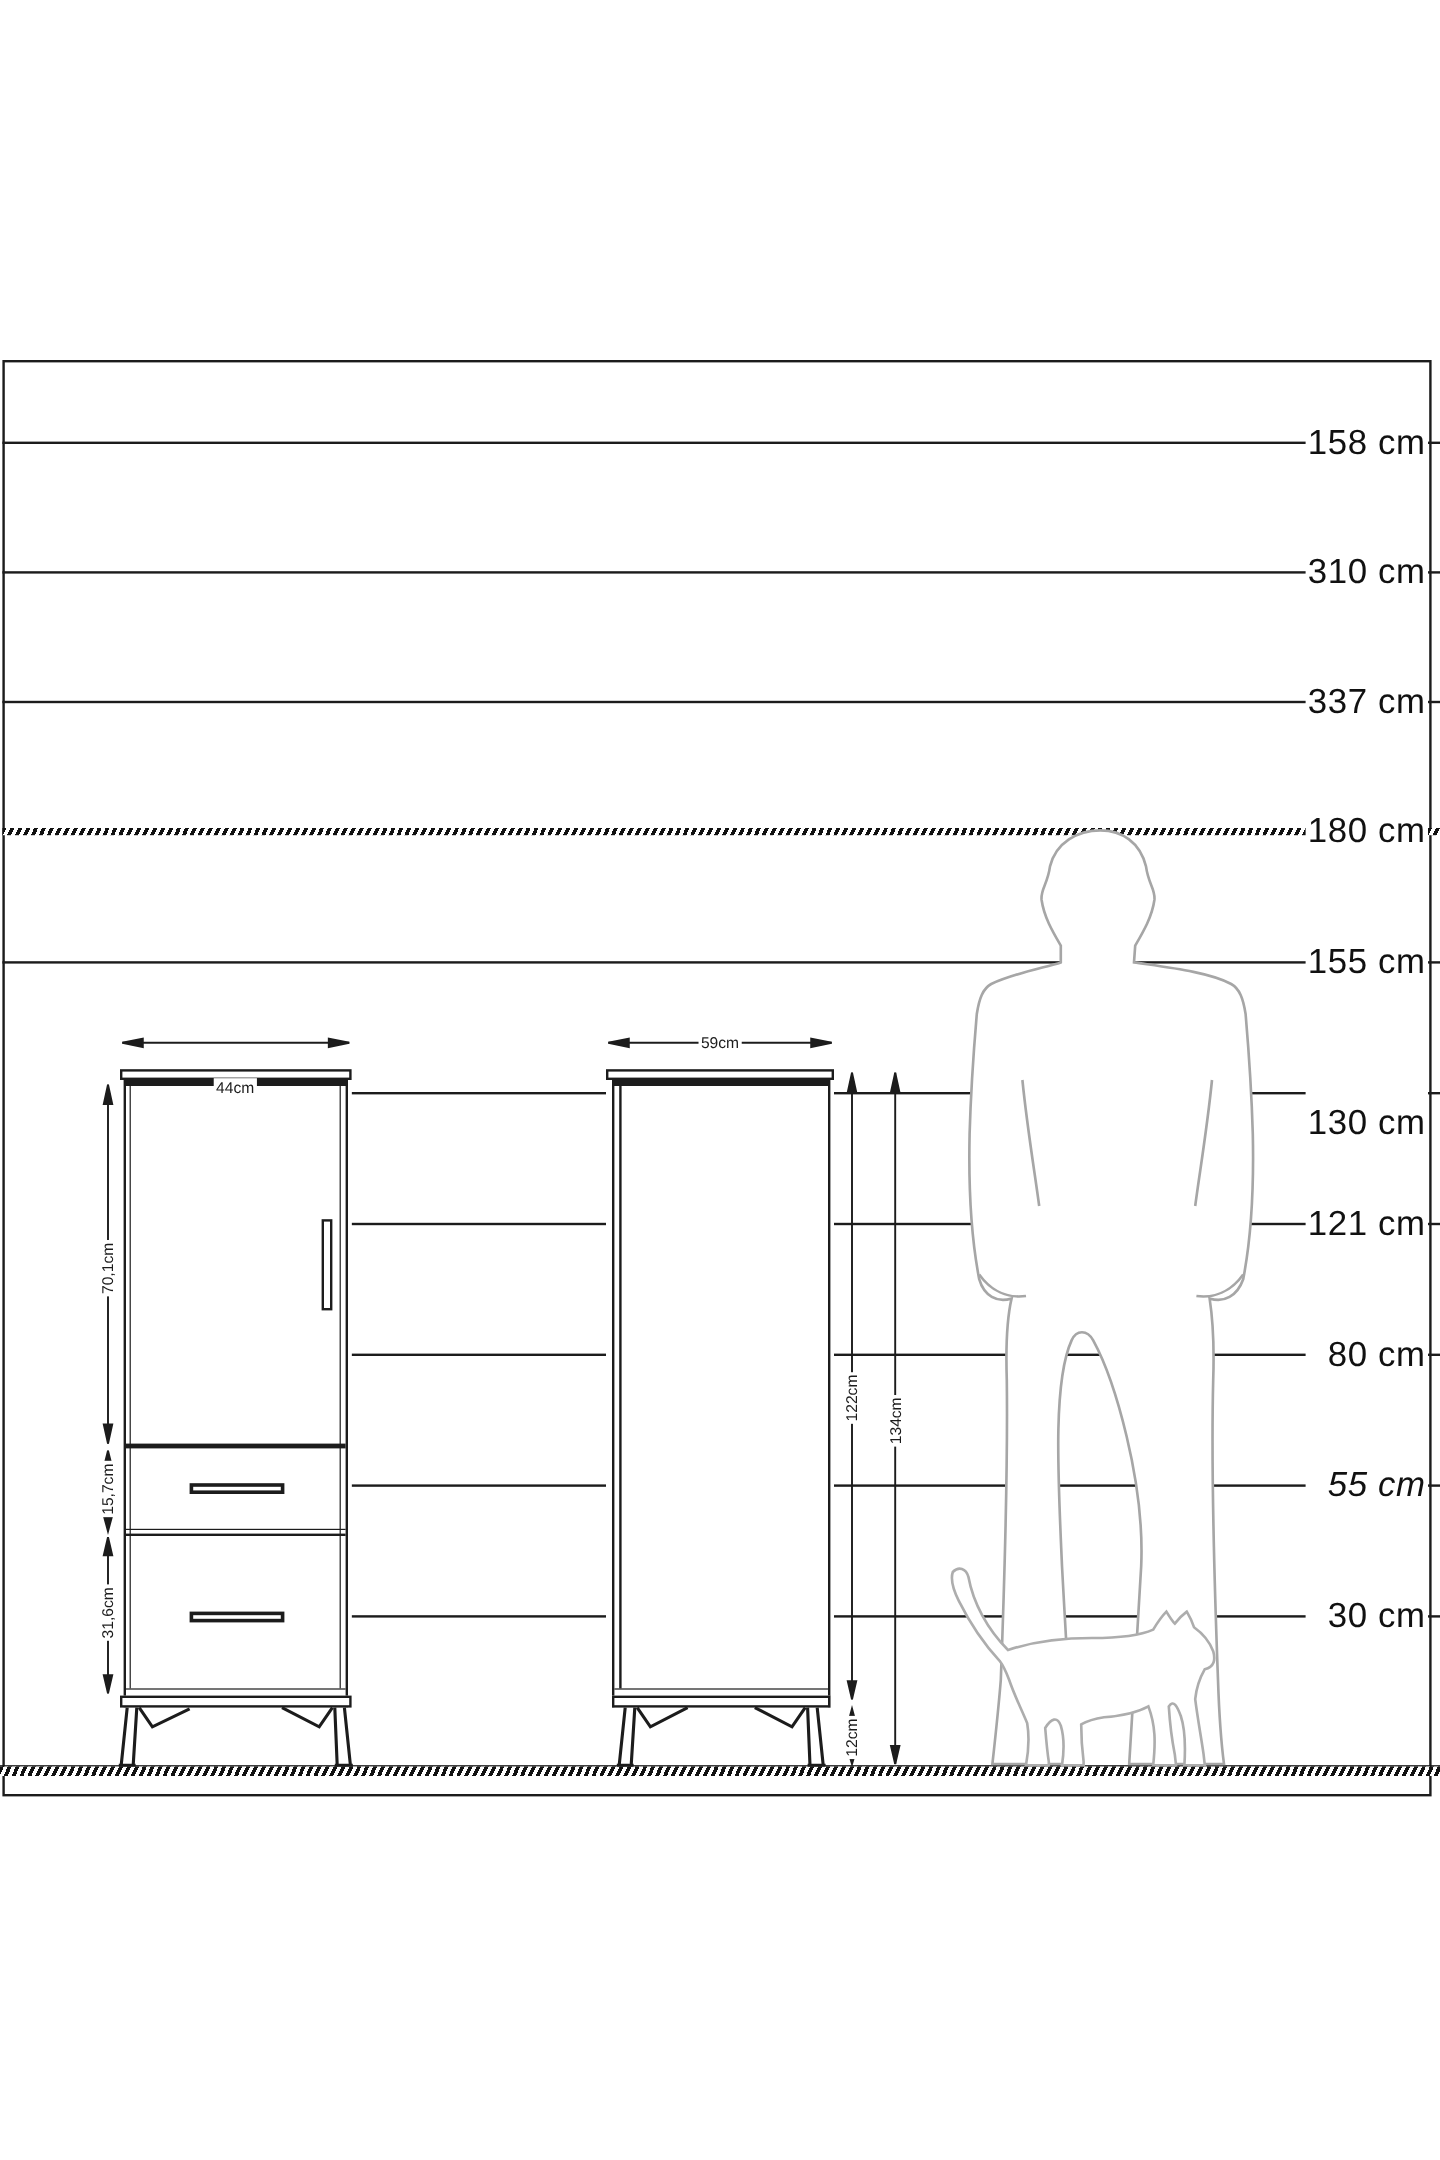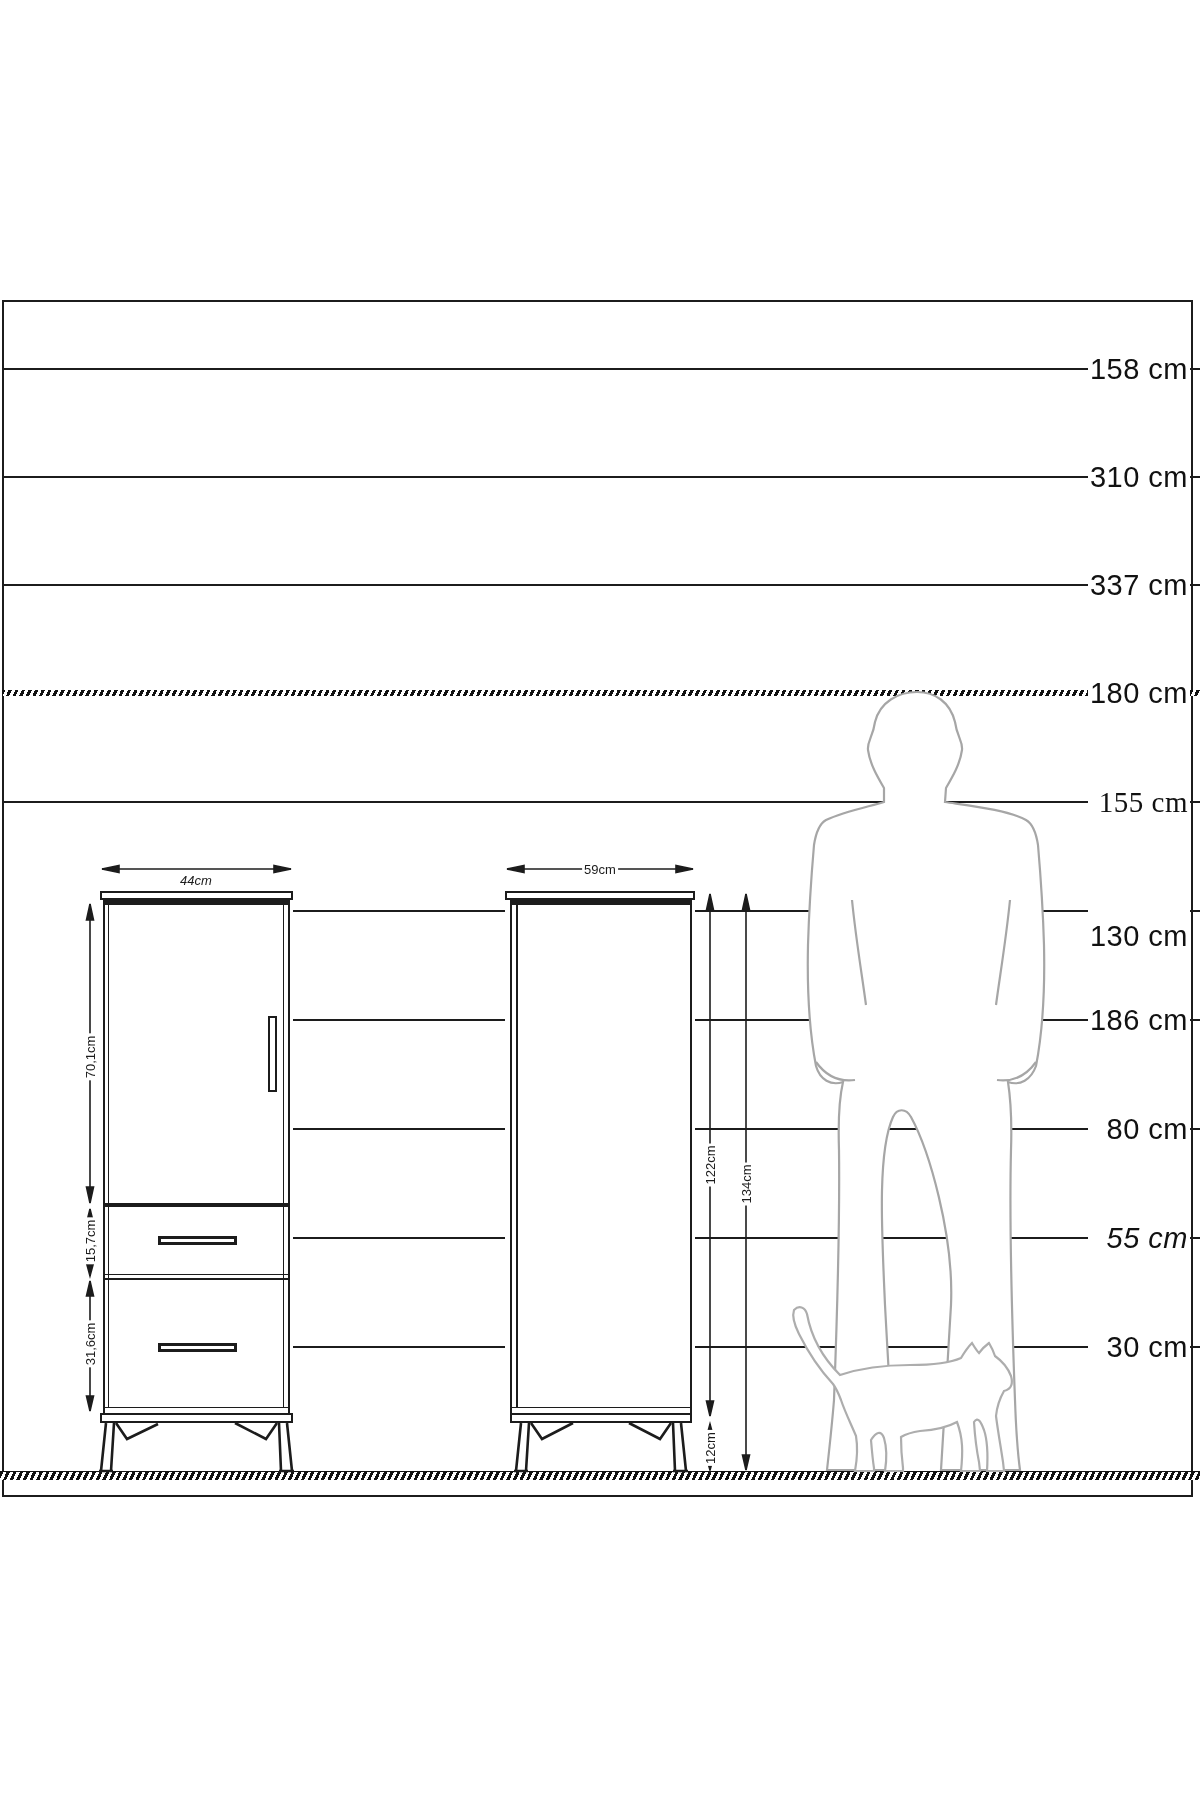--- a/index.html
+++ b/index.html
@@ -147,42 +147,42 @@
       <line x1="746" y1="894" x2="746" y2="1470"></line>
       <polygon points="746,894 742.5,910 749.5,910"></polygon>
         <polygon points="746,1470 742.5,1455 749.5,1455"></polygon>
 
       <line x1="710" y1="1424" x2="710" y2="1470"></line>
       <polygon points="710,1424 706.5,1437 713.5,1437"></polygon>
         <polygon points="710,1470 706.5,1458 713.5,1458"></polygon>
     </g>
   </svg>
 
-  <div class="dimtext" style="left:196px;top:880px;font-style:italic;">44cm</div>
+  <div class="dimtext" style="left:196px;top:906px;">44cm</div>
   <div class="dimtext" style="left:600px;top:869px;">59cm</div>
   <div class="dimtext rot" style="left:90px;top:1057px;">70,1cm</div>
   <div class="dimtext rot" style="left:90px;top:1241px;">15,7cm</div>
   <div class="dimtext rot" style="left:90px;top:1344px;">31,6cm</div>
   <div class="dimtext rot" style="left:710px;top:1165px;">122cm</div>
   <div class="dimtext rot" style="left:746px;top:1184px;">134cm</div>
   <div class="dimtext rot" style="left:710px;top:1448px;">12cm</div>
 
   <div class="hlabel" style="left:1078px;top:351px;">158 cm</div>
   <div class="tick" style="top:368px;"></div>
   <div class="hlabel" style="left:1078px;top:459px;">310 cm</div>
   <div class="tick" style="top:476px;"></div>
   <div class="hlabel" style="left:1078px;top:567px;">337 cm</div>
   <div class="tick" style="top:584px;"></div>
   <div class="hlabel" style="left:1078px;top:675px;">180 cm</div>
   <div class="hatch" style="left:1190px;top:690px;width:10px;height:6px;"></div>
-  <div class="hlabel" style="left:1078px;top:784px;font-family:Liberation Serif, serif;">155 cm</div>
+  <div class="hlabel" style="left:1078px;top:784px;">155 cm</div>
   <div class="tick" style="top:801px;"></div>
   <div class="hlabel" style="left:1078px;top:893px;margin-top:25px;">130 cm</div>
   <div class="tick" style="top:910px;"></div>
-  <div class="hlabel" style="left:1078px;top:1002px;">186 cm</div>
+  <div class="hlabel" style="left:1078px;top:1002px;">121 cm</div>
   <div class="tick" style="top:1019px;"></div>
   <div class="hlabel" style="left:1078px;top:1111px;">80 cm</div>
   <div class="tick" style="top:1128px;"></div>
   <div class="hlabel" style="left:1078px;top:1220px;font-style:italic;">55 cm</div>
   <div class="tick" style="top:1237px;"></div>
   <div class="hlabel" style="left:1078px;top:1329px;">30 cm</div>
   <div class="tick" style="top:1346px;"></div>
 
 </div>
 

